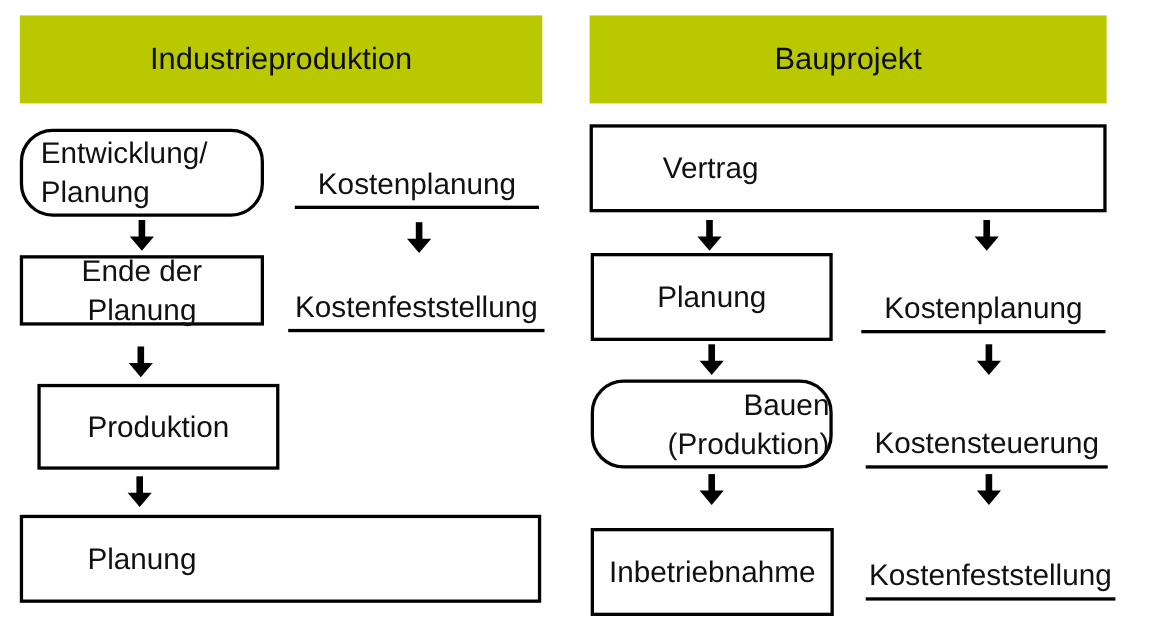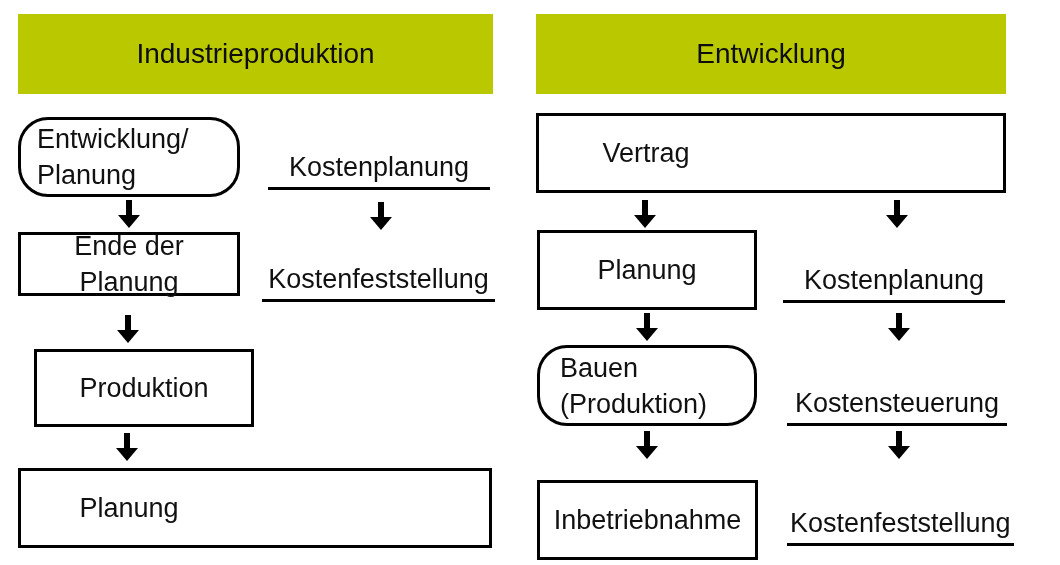--- a/index.html
+++ b/index.html
@@ -114,21 +114,21 @@
 
   <div class="cost-label" style="left:268px; top:153px; min-width:222px;">Kostenplanung</div>
 
   <div class="arrow" style="left:370px; top:202px;">
     <div class="stem"></div>
       <div class="head"></div>
   </div>
 
   <div class="cost-label" style="left:262px; top:265px; min-width:233px;">Kostenfeststellung</div>
 
-  <div class="col-header" style="left:536px; top:14px; width:470px; height:80px;">Entwicklung</div>
+  <div class="col-header" style="left:536px; top:14px; width:470px; height:80px;">Bauprojekt</div>
 
   <div class="box" style="left:536px; top:113px; width:470px; height:80px;">
     <span class="inner-span" style="width:214px;">Vertrag</span>
   </div>
 
   <div class="arrow" style="left:634px; top:200px;">
     <div class="stem"></div>
       <div class="head"></div>
   </div>
   <div class="arrow" style="left:886px; top:200px;">
@@ -138,21 +138,21 @@
 
   <div class="box center" style="left:537px; top:230px; width:220px; height:80px;">
     <div>Planung</div>
   </div>
 
   <div class="arrow" style="left:636px; top:313px;">
     <div class="stem"></div>
       <div class="head"></div>
   </div>
 
-  <div class="box padded" style="left:537px; top:345px; width:220px; height:81px; padding-left:20px;">
+  <div class="box padded" style="left:537px; top:345px; width:220px; height:81px; padding-left:20px;align-items:flex-end;">
     <div>Bauen</div>
     <div>(Produktion)</div>
   </div>
 
   <div class="arrow" style="left:636px; top:431px;">
     <div class="stem"></div>
       <div class="head"></div>
   </div>
 
   <div class="box center" style="left:537px; top:480px; width:221px; height:80px;">

